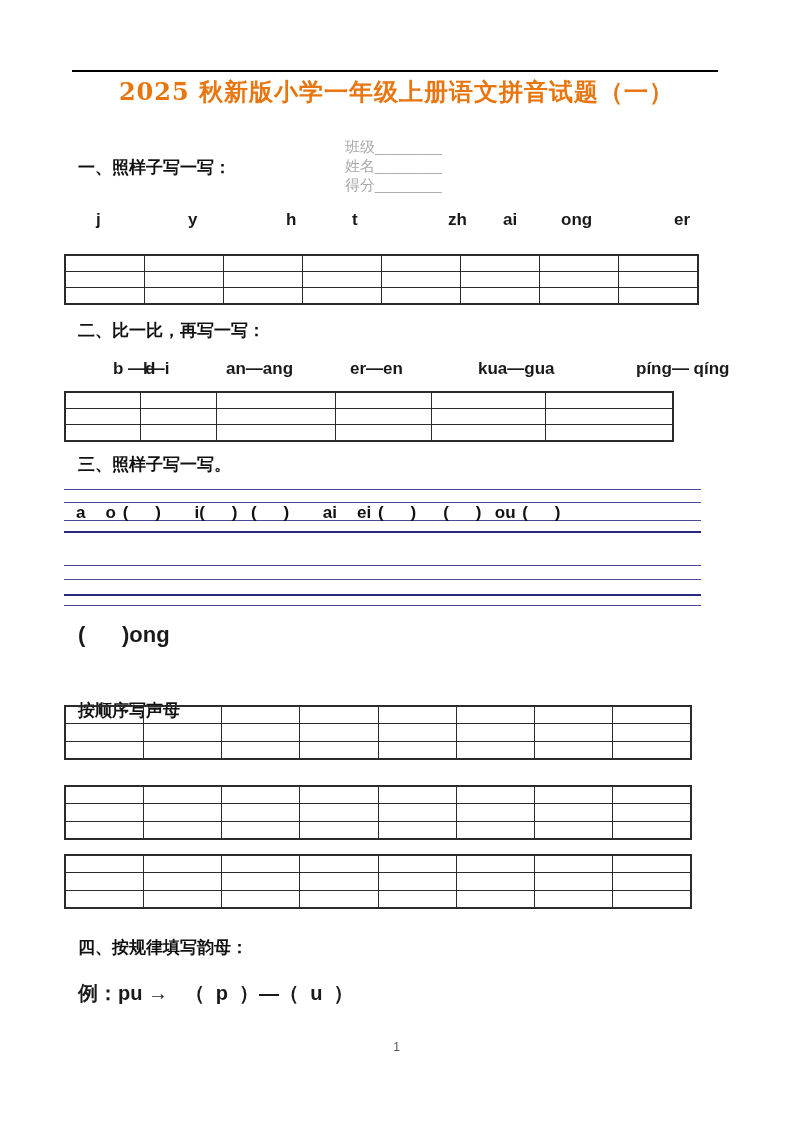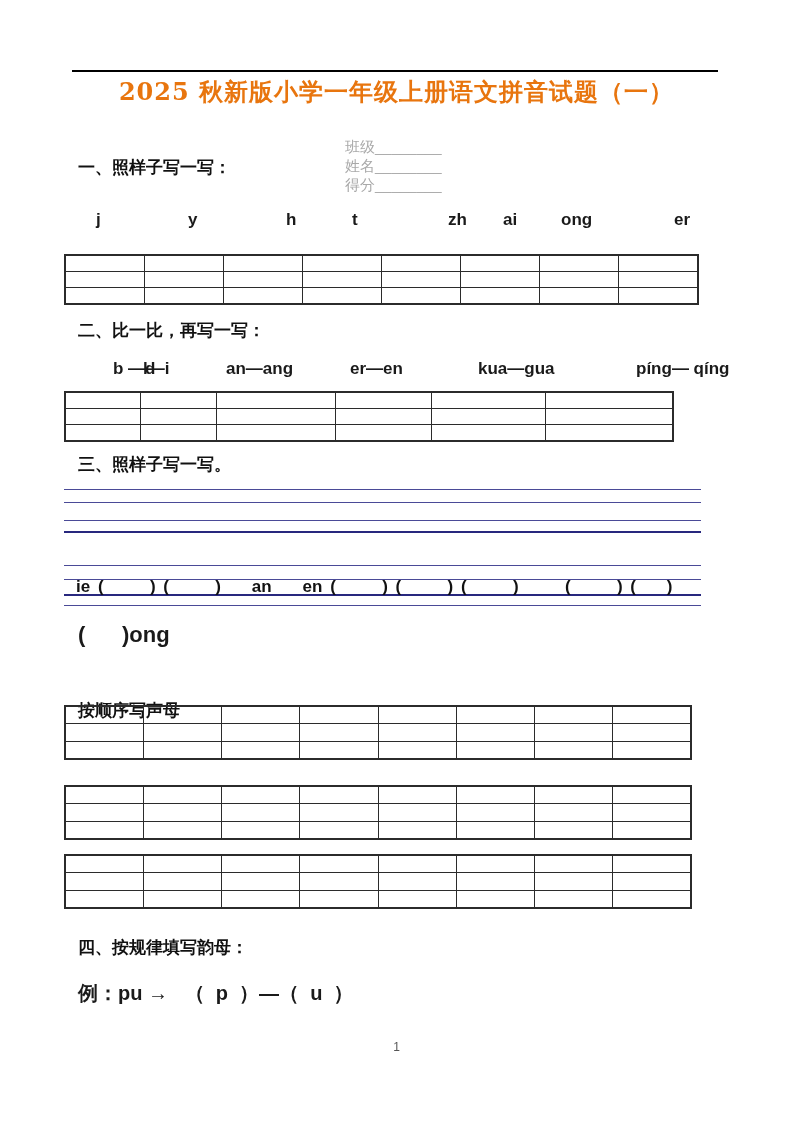--- a/index.html
+++ b/index.html
@@ -183,28 +183,28 @@
         </tbody>
     </table>
 
     <div class="heading h-s3">三、照样子写一写。</div>
 
     <div class="fourline g1">
       <div class="fl-line l1"></div>
       <div class="fl-line l2"></div>
       <div class="fl-line l3"></div>
       <div class="fl-line l4 fl-thick"></div>
+      <span class="fl-text">a   o (    )     i(    )  (    )     ai   ei (    )    (    )  ou (    )</span>
     </div>
 
     <div class="fourline g2">
       <div class="fl-line l1"></div>
       <div class="fl-line l2"></div>
       <div class="fl-line l3 fl-thick"></div>
       <div class="fl-line l4"></div>
-      <span class="fl-text">ie (      ) (      )    an    en (      ) (      ) (      )      (      ) (    )</span>
     </div>
 
     <div class="ong-line">(      )ong</div>
 
     <div class="heading h-sm">按顺序写声母</div>
 
     <table class="grid-table tsm tA">
         <tbody>
           <tr>
             <td></td>

